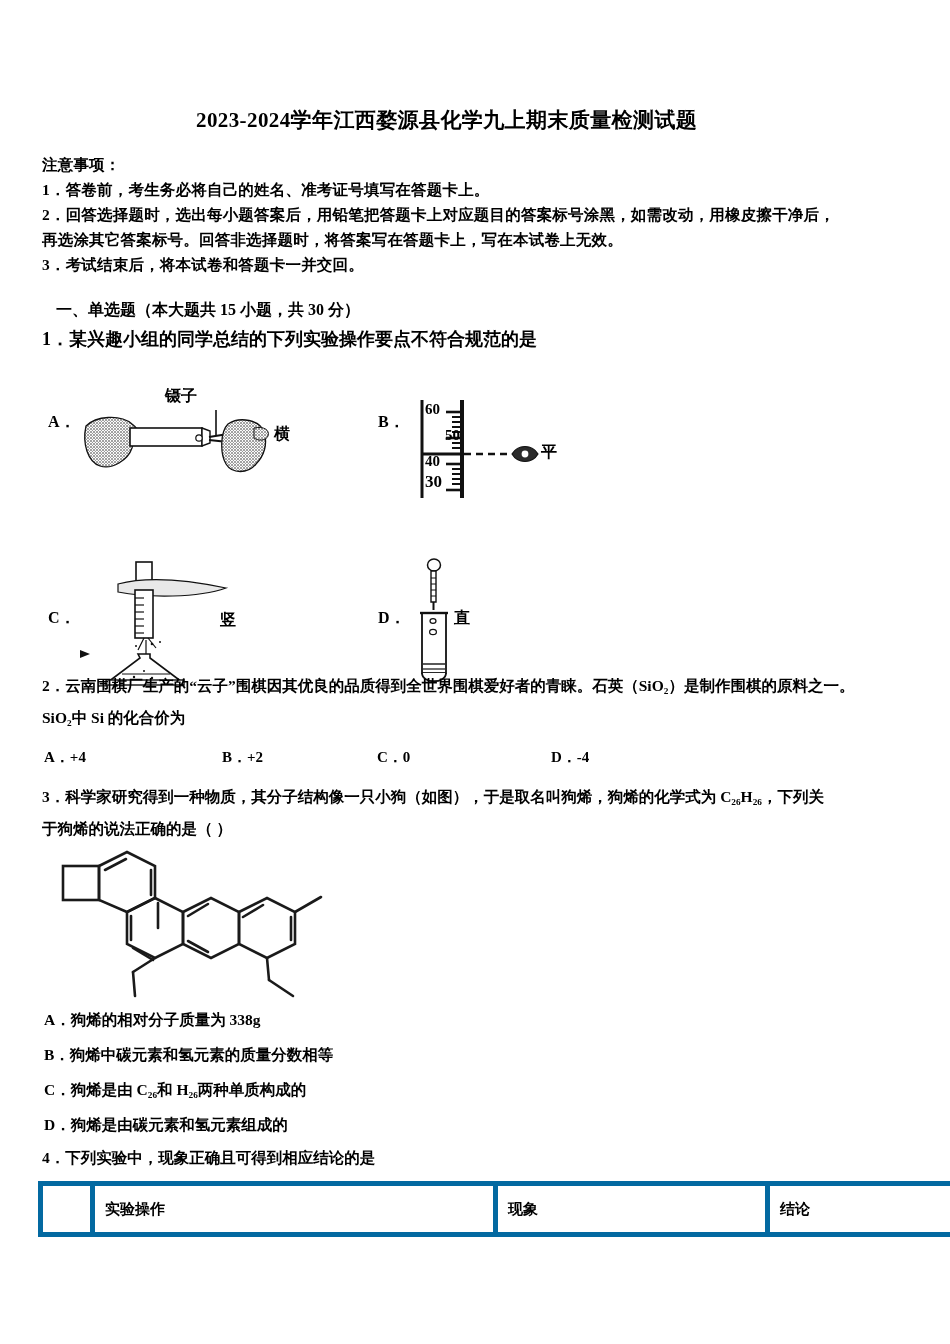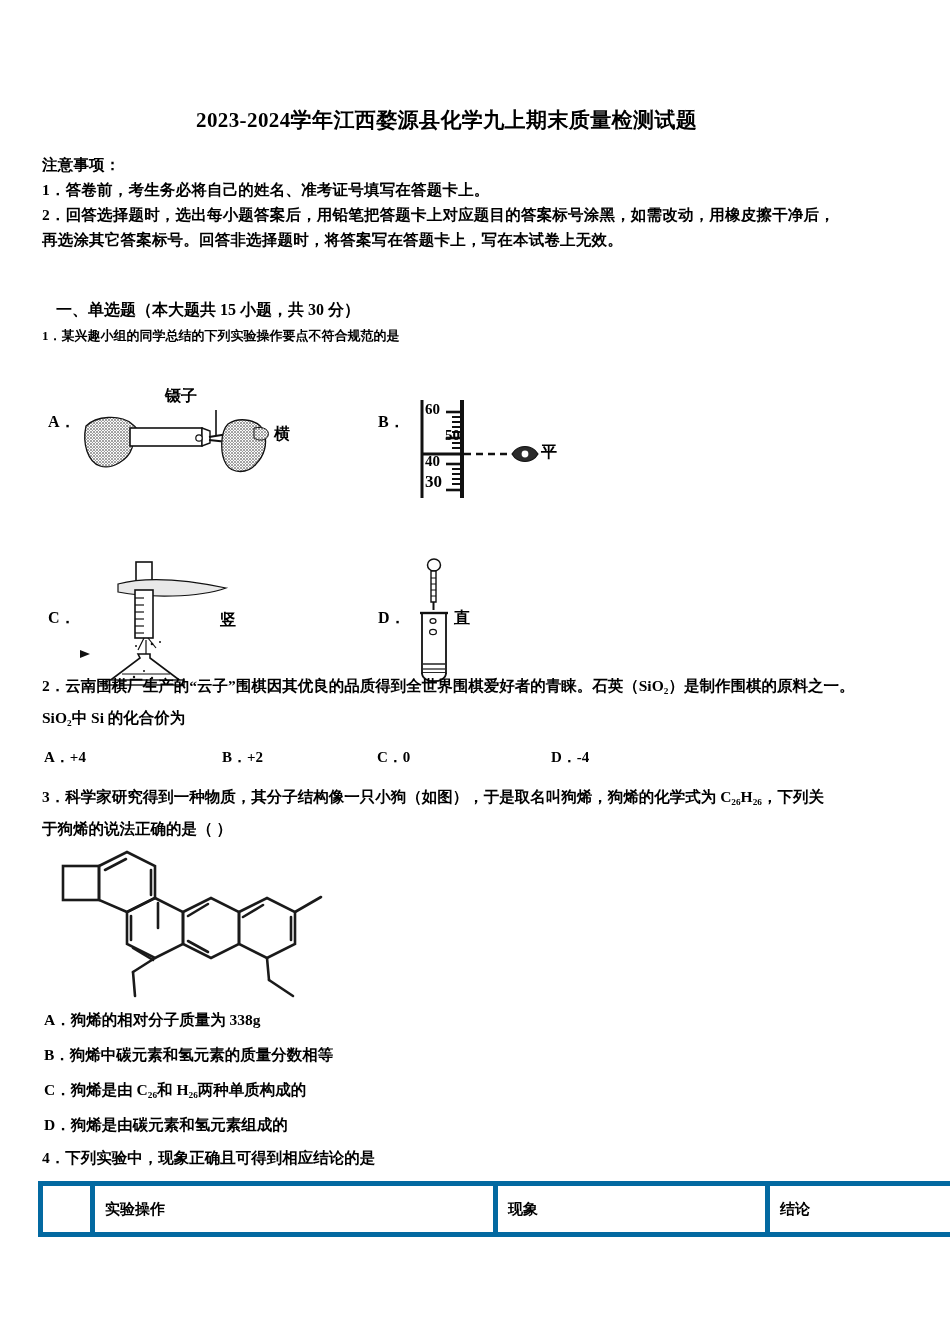--- a/index.html
+++ b/index.html
@@ -46,21 +46,21 @@
     position: absolute;
     left: 56px;
     top: 300px;
     font-size: 16px;
     font-weight: bold;
   }
   .q1-stem {
     position: absolute;
     left: 42px;
     top: 327px;
-    font-size: 13px;
+    font-size: 18px;
     font-weight: bold;
   }
   .opt-label {
     font-size: 16px;
     font-weight: bold;
     font-family: "Liberation Serif", serif;
   }
   
   .fig-a { position: absolute; left: 48px; top: 398px; }
   .fig-b { position: absolute; left: 378px; top: 398px; }
@@ -174,20 +174,21 @@
 
 <div class="page">
 
   <div class="doc-title">2023-2024学年江西婺源县化学九上期末质量检测试题</div>
 
   <div class="notice-block">
     <div class="notice-line">注意事项：</div>
     <div class="notice-line">1．答卷前，考生务必将自己的姓名、准考证号填写在答题卡上。</div>
     <div class="notice-line">2．回答选择题时，选出每小题答案后，用铅笔把答题卡上对应题目的答案标号涂黑，如需改动，用橡皮擦干净后，</div>
     <div class="notice-line">再选涂其它答案标号。回答非选择题时，将答案写在答题卡上，写在本试卷上无效。</div>
+    <div class="notice-line">3．考试结束后，将本试卷和答题卡一并交回。</div>
   </div>
 
   <div class="section-head">一、单选题（本大题共 15 小题，共 30 分）</div>
 
   <div class="q1-stem">1．某兴趣小组的同学总结的下列实验操作要点不符合规范的是</div>
 
   <div class="fig-a">
     <div class="fig-row">
       <div class="fig-tag opt-label">A．</div>
       <div class="fig-art">

